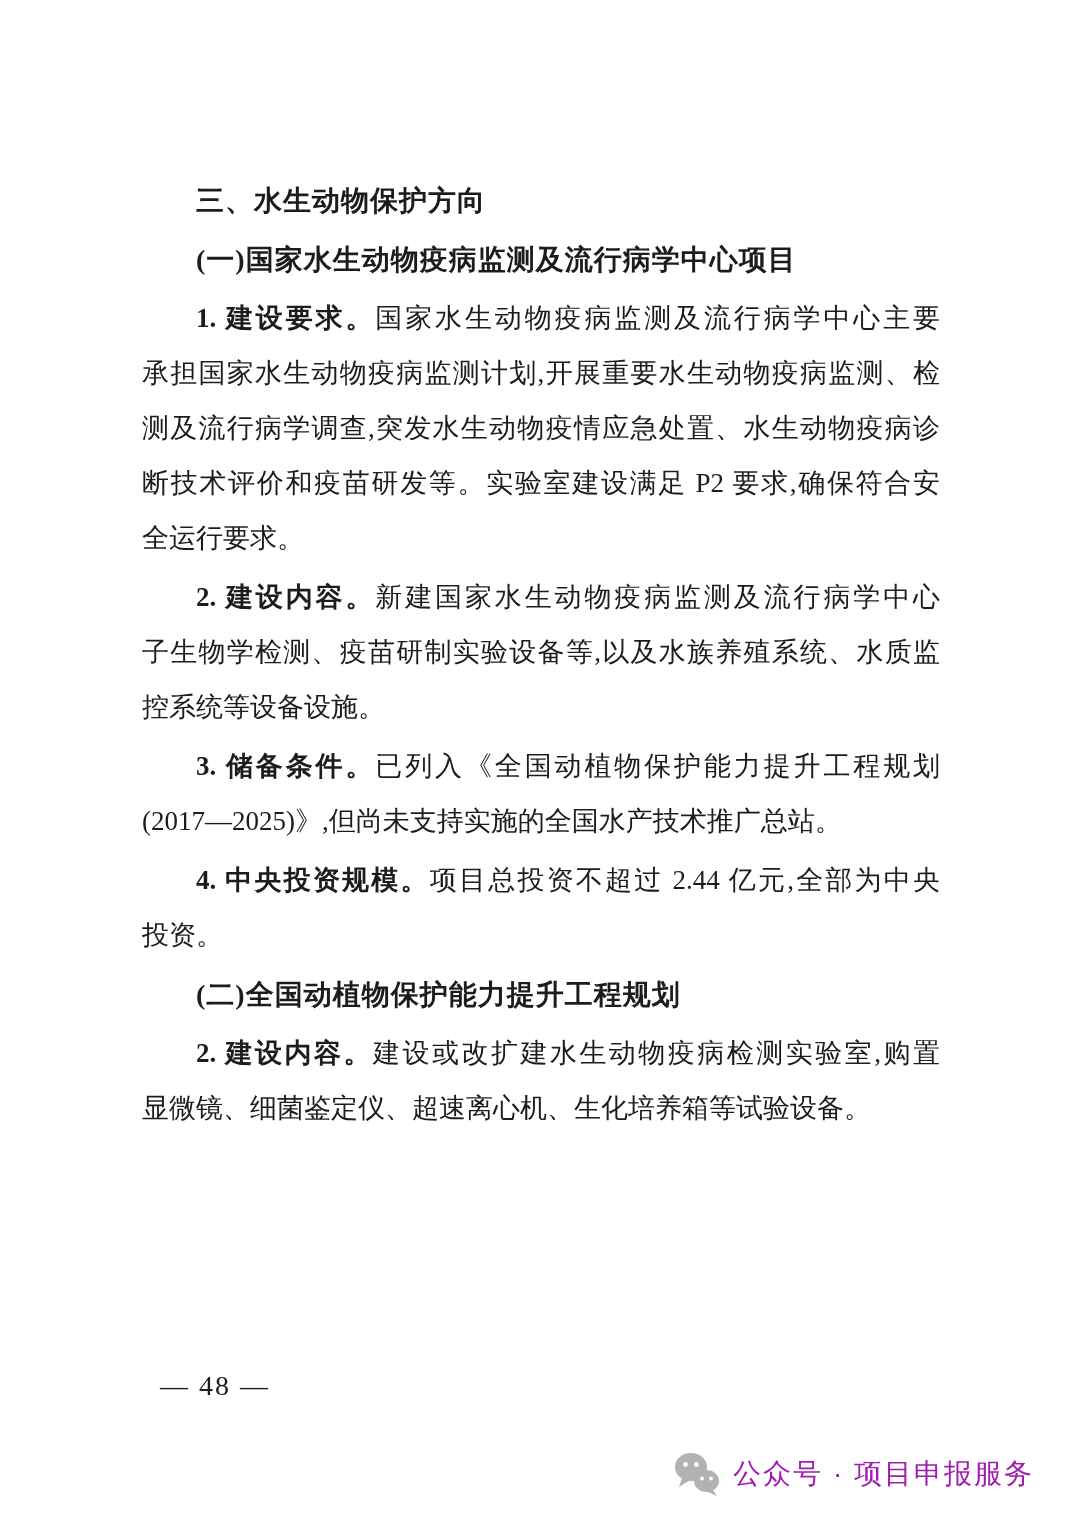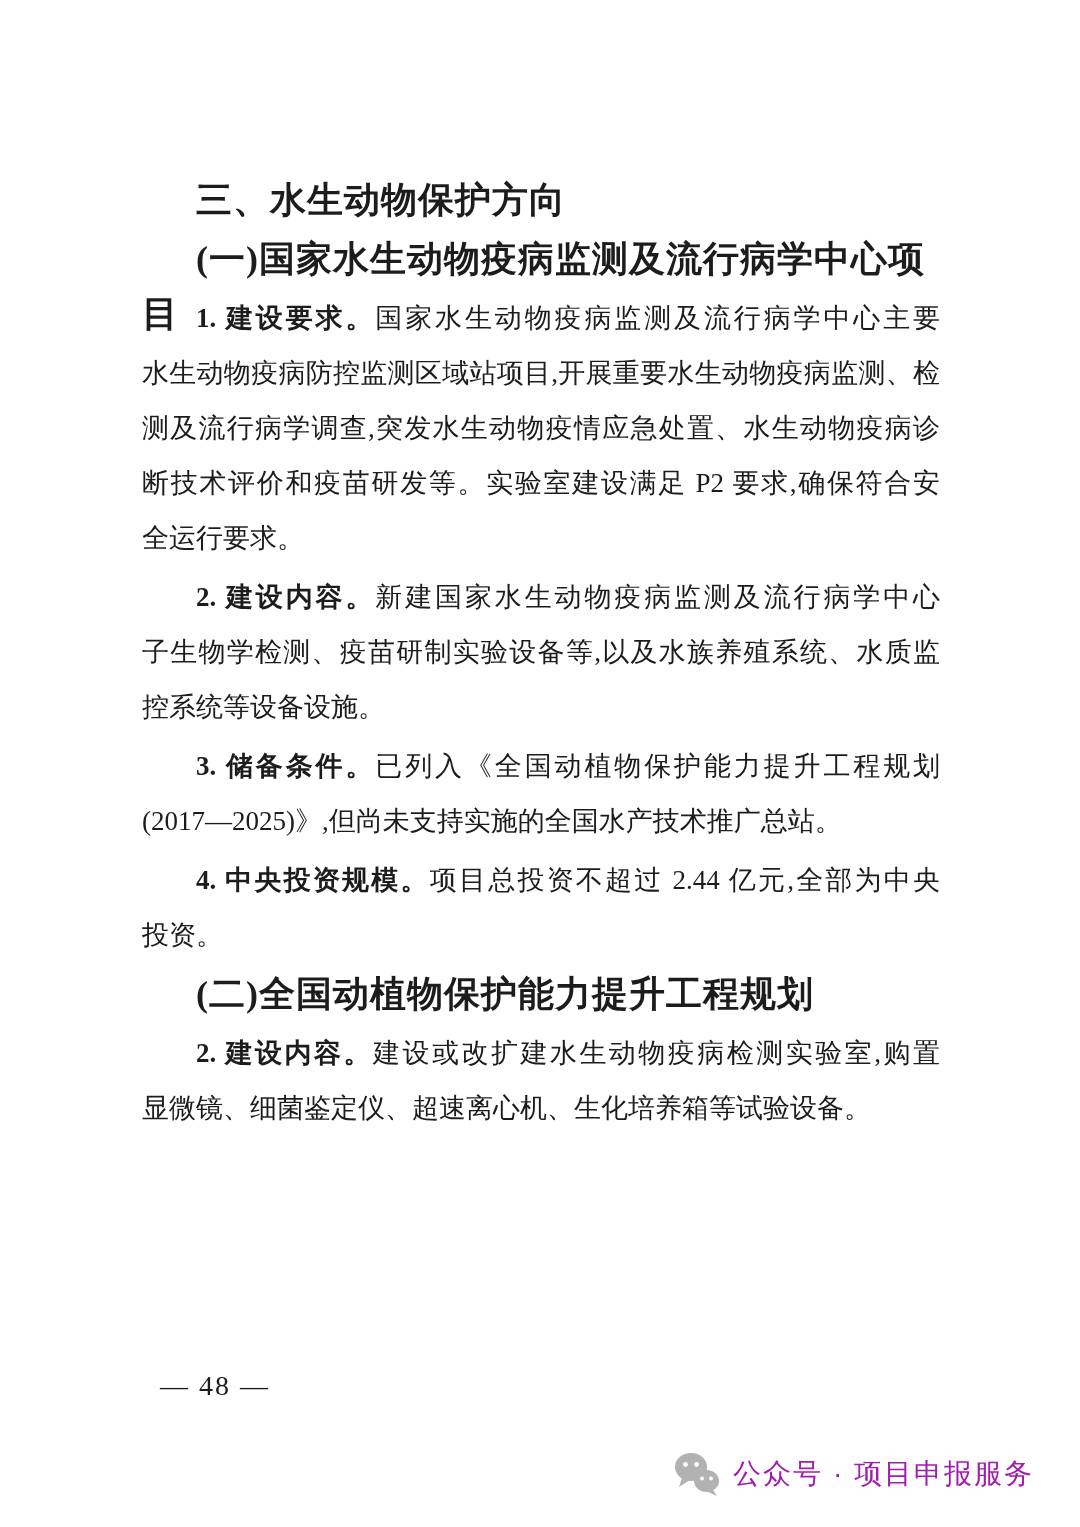--- a/index.html
+++ b/index.html
@@ -30,21 +30,21 @@
   }
   .line.just {
     white-space: normal;
     text-align: justify;
     text-align-last: justify;
   }
   .line.indent { text-indent: 54px; font-family: Liberation Serif, serif; }
   .heading-line {
     height: 55px;
     line-height: 55px;
-    font-size: 36px;
+    font-size: 28px;
     font-weight: 700;
     text-indent: 54px;
     letter-spacing: 1px;
   }
   .lead { font-weight: 700; }
   .page-number {
     position: absolute;
     left: 160px;
     top: 1358px;
     height: 55px;
@@ -72,21 +72,21 @@
 </head>
 <body>
 
 <div class="page">
 
   <div class="doc">
       <div class="heading-line block">三、水生动物保护方向</div>
       <div class="heading-line block">(一)国家水生动物疫病监测及流行病学中心项目</div>
       <div class="block">
         <div class="line just indent"><span class="lead">1. 建设要求。</span>国家水生动物疫病监测及流行病学中心主要</div>
-        <div class="line just">水生动物疫病防控监测区域站项目,开展重要水生动物疫病监测、检</div>
+        <div class="line just">承担国家水生动物疫病监测计划,开展重要水生动物疫病监测、检</div>
         <div class="line just">测及流行病学调查,突发水生动物疫情应急处置、水生动物疫病诊</div>
         <div class="line just">断技术评价和疫苗研发等。实验室建设满足 P2 要求,确保符合安</div>
         <div class="line">全运行要求。</div>
       </div>
       <div class="block">
         <div class="line just indent"><span class="lead">2. 建设内容。</span>新建国家水生动物疫病监测及流行病学中心</div>
         <div class="line just">子生物学检测、疫苗研制实验设备等,以及水族养殖系统、水质监</div>
         <div class="line">控系统等设备设施。</div>
       </div>
       <div class="block">

